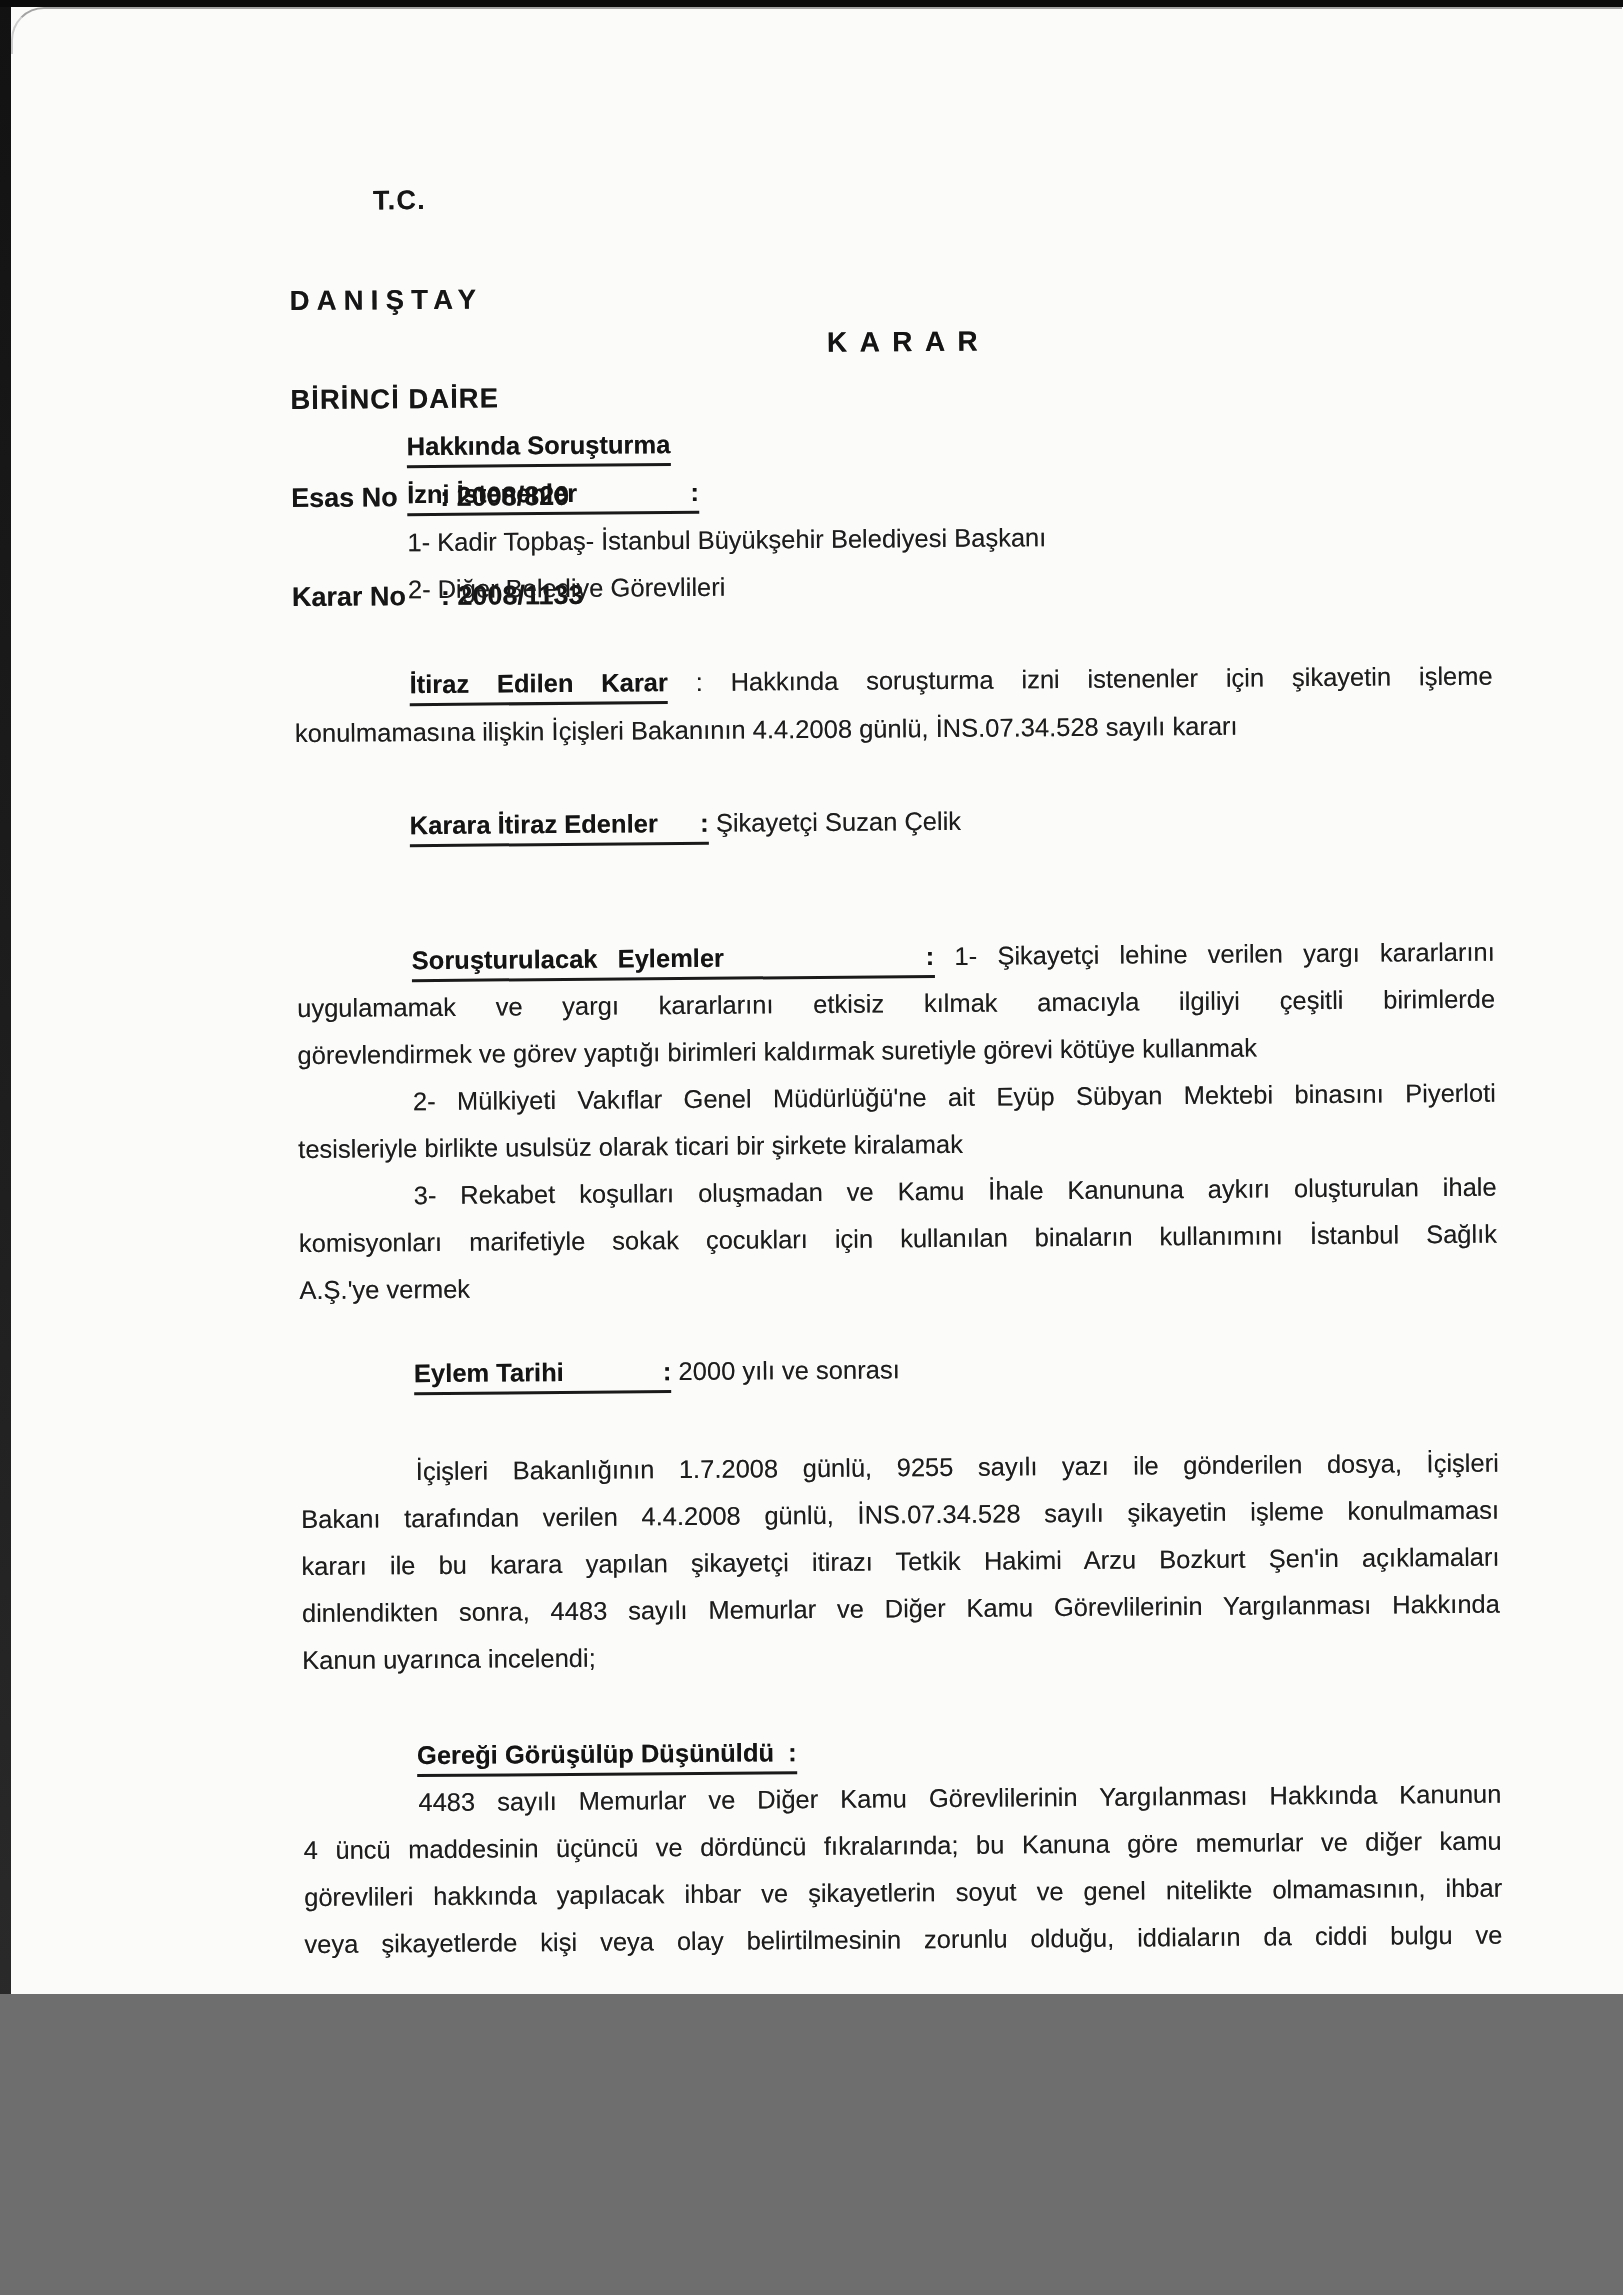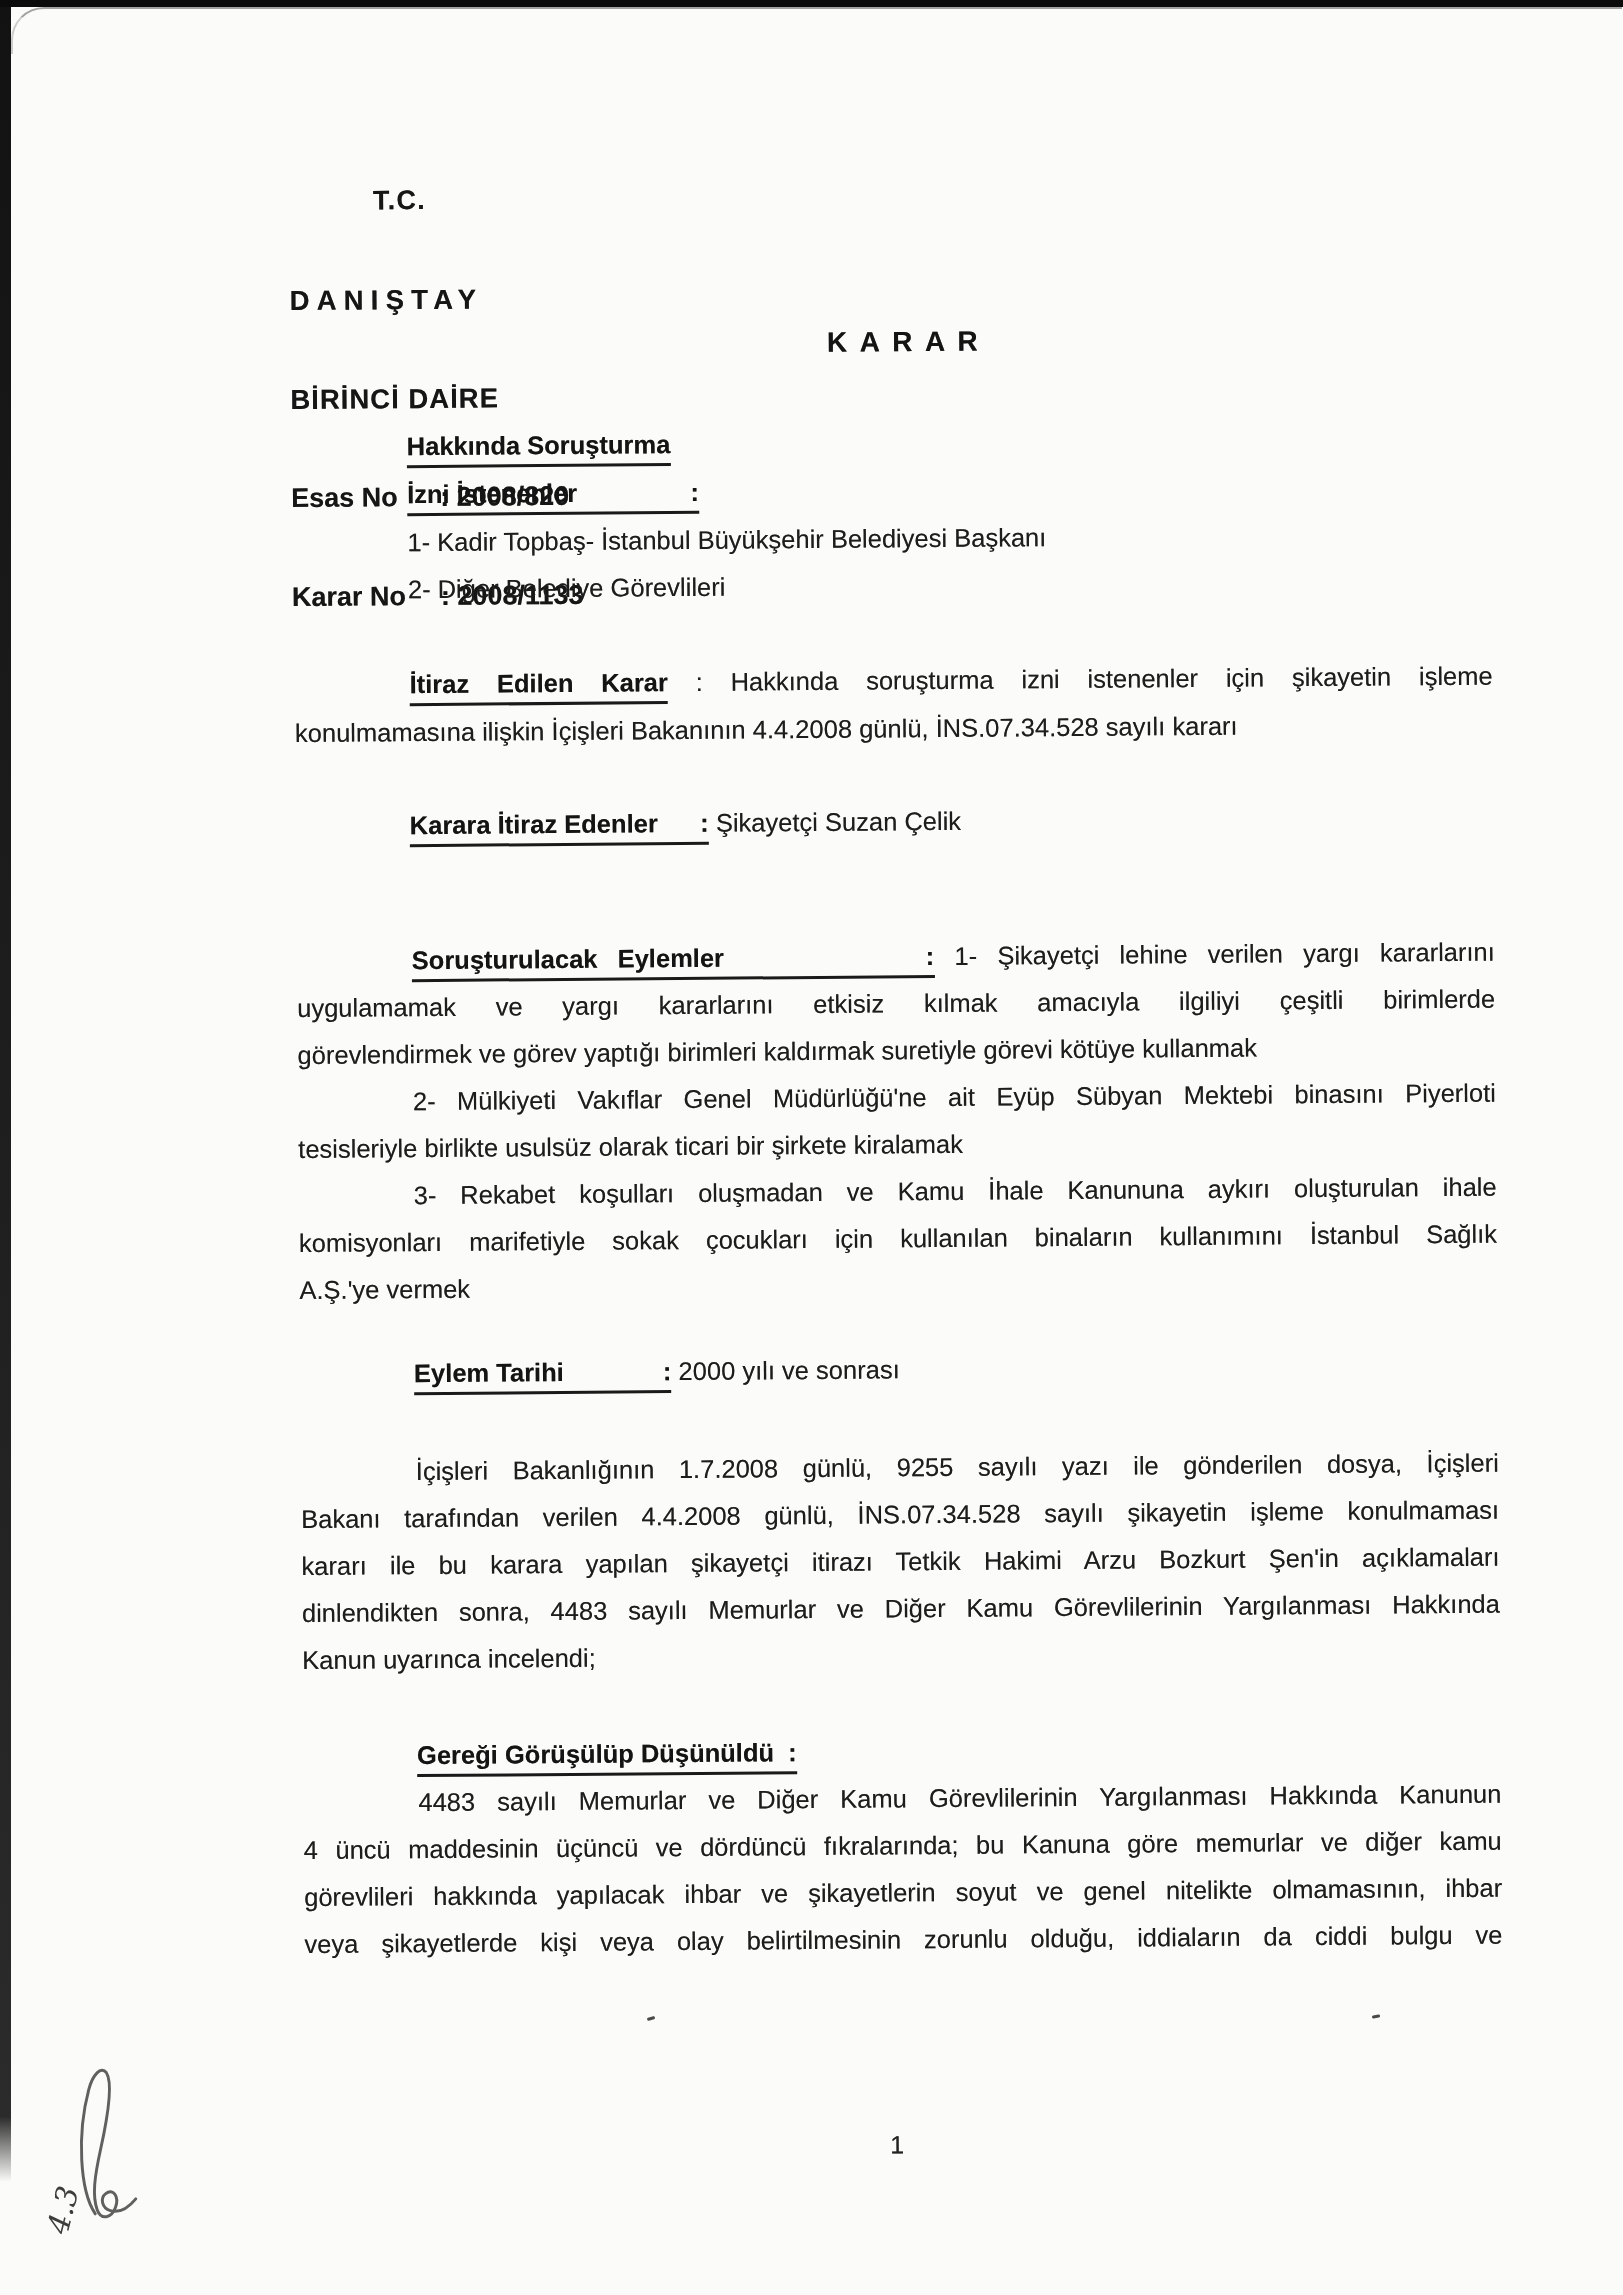--- a/index.html
+++ b/index.html
@@ -1,16 +1,16 @@
 <!DOCTYPE html>
 <html style="font-size:10.5px"><head>
 <meta charset="utf-8">
 <style>
   html,body{margin:0;padding:0;background:#6e6e6e;}
-  .page{position:relative;width:1623px;height:2295px;background:#fbfbf9;overflow:hidden;
+  .page{position:relative;width:1623px;height:1994px;background:#fbfbf9;overflow:hidden;
         font-family:"Liberation Sans",sans-serif;color:#1c1c1c;
         text-shadow:0 0 0.4px rgba(25,25,25,.55);}
   
   .topband{position:absolute;left:0;top:0;width:1623px;height:6.5px;background:#0b0b0b;}
   .pageedge{position:absolute;left:10.5px;top:6.5px;width:1611px;height:47px;
             border-top:2px solid #a3a3a3;border-left:2px solid #cdcdcd;
             border-top-left-radius:33px;box-sizing:border-box;}
   .leftstrip{position:absolute;left:0;top:0;width:10.5px;height:2182px;
              background:linear-gradient(180deg,#121212 0%,#1f1f1f 55%,#2b2b2b 97%,rgba(43,43,43,0) 100%);}
   .speck{position:absolute;background:#4a4a4a;border-radius:1.3px;}

